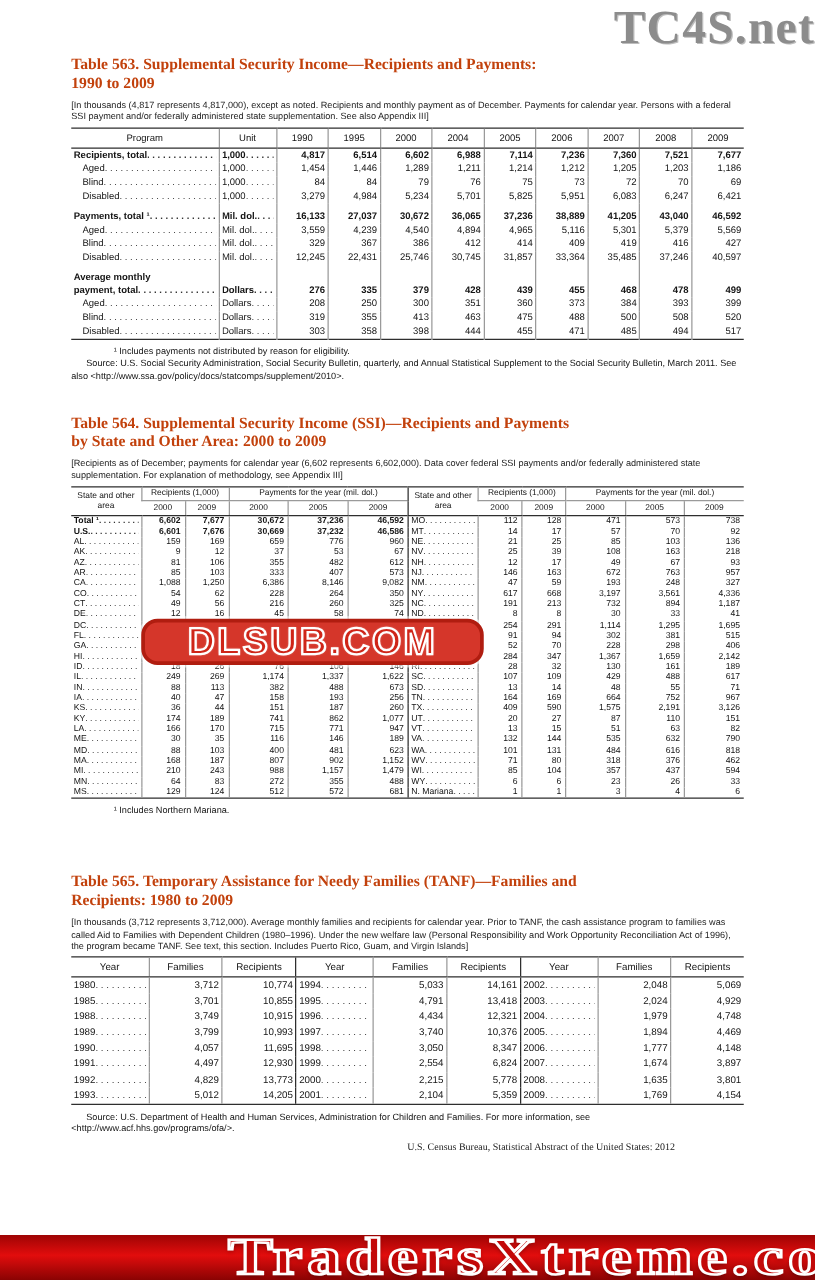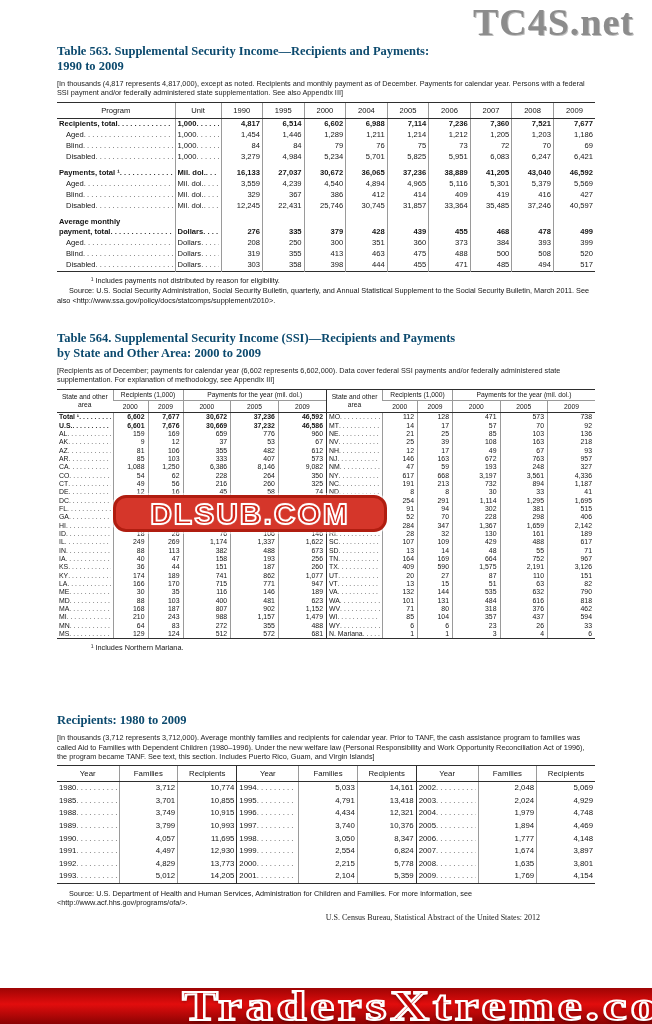--- a/index.html
+++ b/index.html
@@ -3,21 +3,21 @@
 <meta charset="utf-8">
 <style>
   * { margin:0; padding:0; box-sizing:border-box; }
   html,body { width:652px; height:1024px; }
   body { background:#fff; color:#141414; font-family:"Liberation Sans", sans-serif;
          position:relative; overflow:hidden; }
 
   .page { padding:44px 57px 0 57px; }
 
   .tbl-title { font-family:"Liberation Serif", serif; font-weight:bold;
-               font-size:12.5px; line-height:1.2; margin-bottom:5px; color:#0c4a6e; }
+               font-size:12.5px; line-height:1.2; margin-bottom:5px; color:#c2410c; }
   .note { font-size:7.3px; line-height:1.28; margin-bottom:4px; color:#1c1c1c; }
   .fn   { font-size:7.3px; margin:4px 0 1px 34px; }
   .src  { font-size:7.3px; line-height:1.32; text-indent:12px; }
 
   table { border-collapse:collapse; width:100%; table-layout:fixed; }
   th { font-weight:normal; text-align:center; }
   td.num { text-align:right; padding-right:4px; white-space:nowrap; }
   .b { font-weight:bold; }
 
   .lbl { display:flex; align-items:baseline; overflow:hidden; }
@@ -59,21 +59,21 @@
   .t565 th + th, .t565 td + td { border-left:1px solid #9a9a9a; }
   .t565 tbody td { padding:1px 2px; line-height:1.35; }
 
   
   .pagefoot { display:flex; align-items:baseline; gap:9px; margin-top:16px; font-size:10px; }
   .pagenum { font-weight:bold; font-size:10.5px; }
   .census { font-family:"Liberation Serif", serif; font-size:8px; text-align:right;
             margin-top:5px; padding-right:55px; color:#222; }
 
   
-  .wm-top { position:absolute; top:0; right:18px; font-family:"Liberation Serif", serif;
+  .wm-top { position:absolute; top:0; right:0; font-family:"Liberation Serif", serif;
             font-weight:bold; font-size:38px; letter-spacing:1px; color:#7d7d7d;
             opacity:.88; text-shadow:1px 1px 0 #b5b5b5; }
   .wm-stamp { position:absolute; left:113px; top:495px; width:274px; height:37px;
               background:#d5362a; border:3px solid #b01d10; border-radius:13px;
               display:flex; align-items:center; justify-content:center;
               box-shadow:0 0 0 2px rgba(255,255,255,.55); }
   .stamp-txt { font-weight:bold; font-size:30px; letter-spacing:2px; color:#cf2518;
                -webkit-text-stroke:1.8px #fff;
                text-shadow:0 0 2px #fff; }
   .banner { position:absolute; left:0; right:0; bottom:0; height:36px;
@@ -1152,21 +1152,21 @@
               <td class="num">4</td>
               <td class="num">6</td>
             </tr>
           </tbody>
         </table>
     </div>
     <div class="fn">¹ Includes Northern Mariana.</div>
   </section>
 
   <section id="sec565">
-    <h2 class="tbl-title"><br><span>Recipients: 1980 to 2009</span></h2>
+    <h2 class="tbl-title"><span>Table 565. Temporary Assistance for Needy Families (TANF)—Families and</span><br><span>Recipients: 1980 to 2009</span></h2>
     <p class="note">[In thousands (3,712 represents 3,712,000). Average monthly families and recipients for calendar year. Prior to TANF, the cash assistance program to families was called Aid to Families with Dependent Children (1980–1996). Under the new welfare law (Personal Responsibility and Work Opportunity Reconciliation Act of 1996), the program became TANF. See text, this section. Includes Puerto Rico, Guam, and Virgin Islands]</p>
     <div class="t565wrap">
       <table class="t565">
         <colgroup>
             <col style="width:62px">
             <col>
             <col>
           </colgroup>
       <thead>
             <tr>

